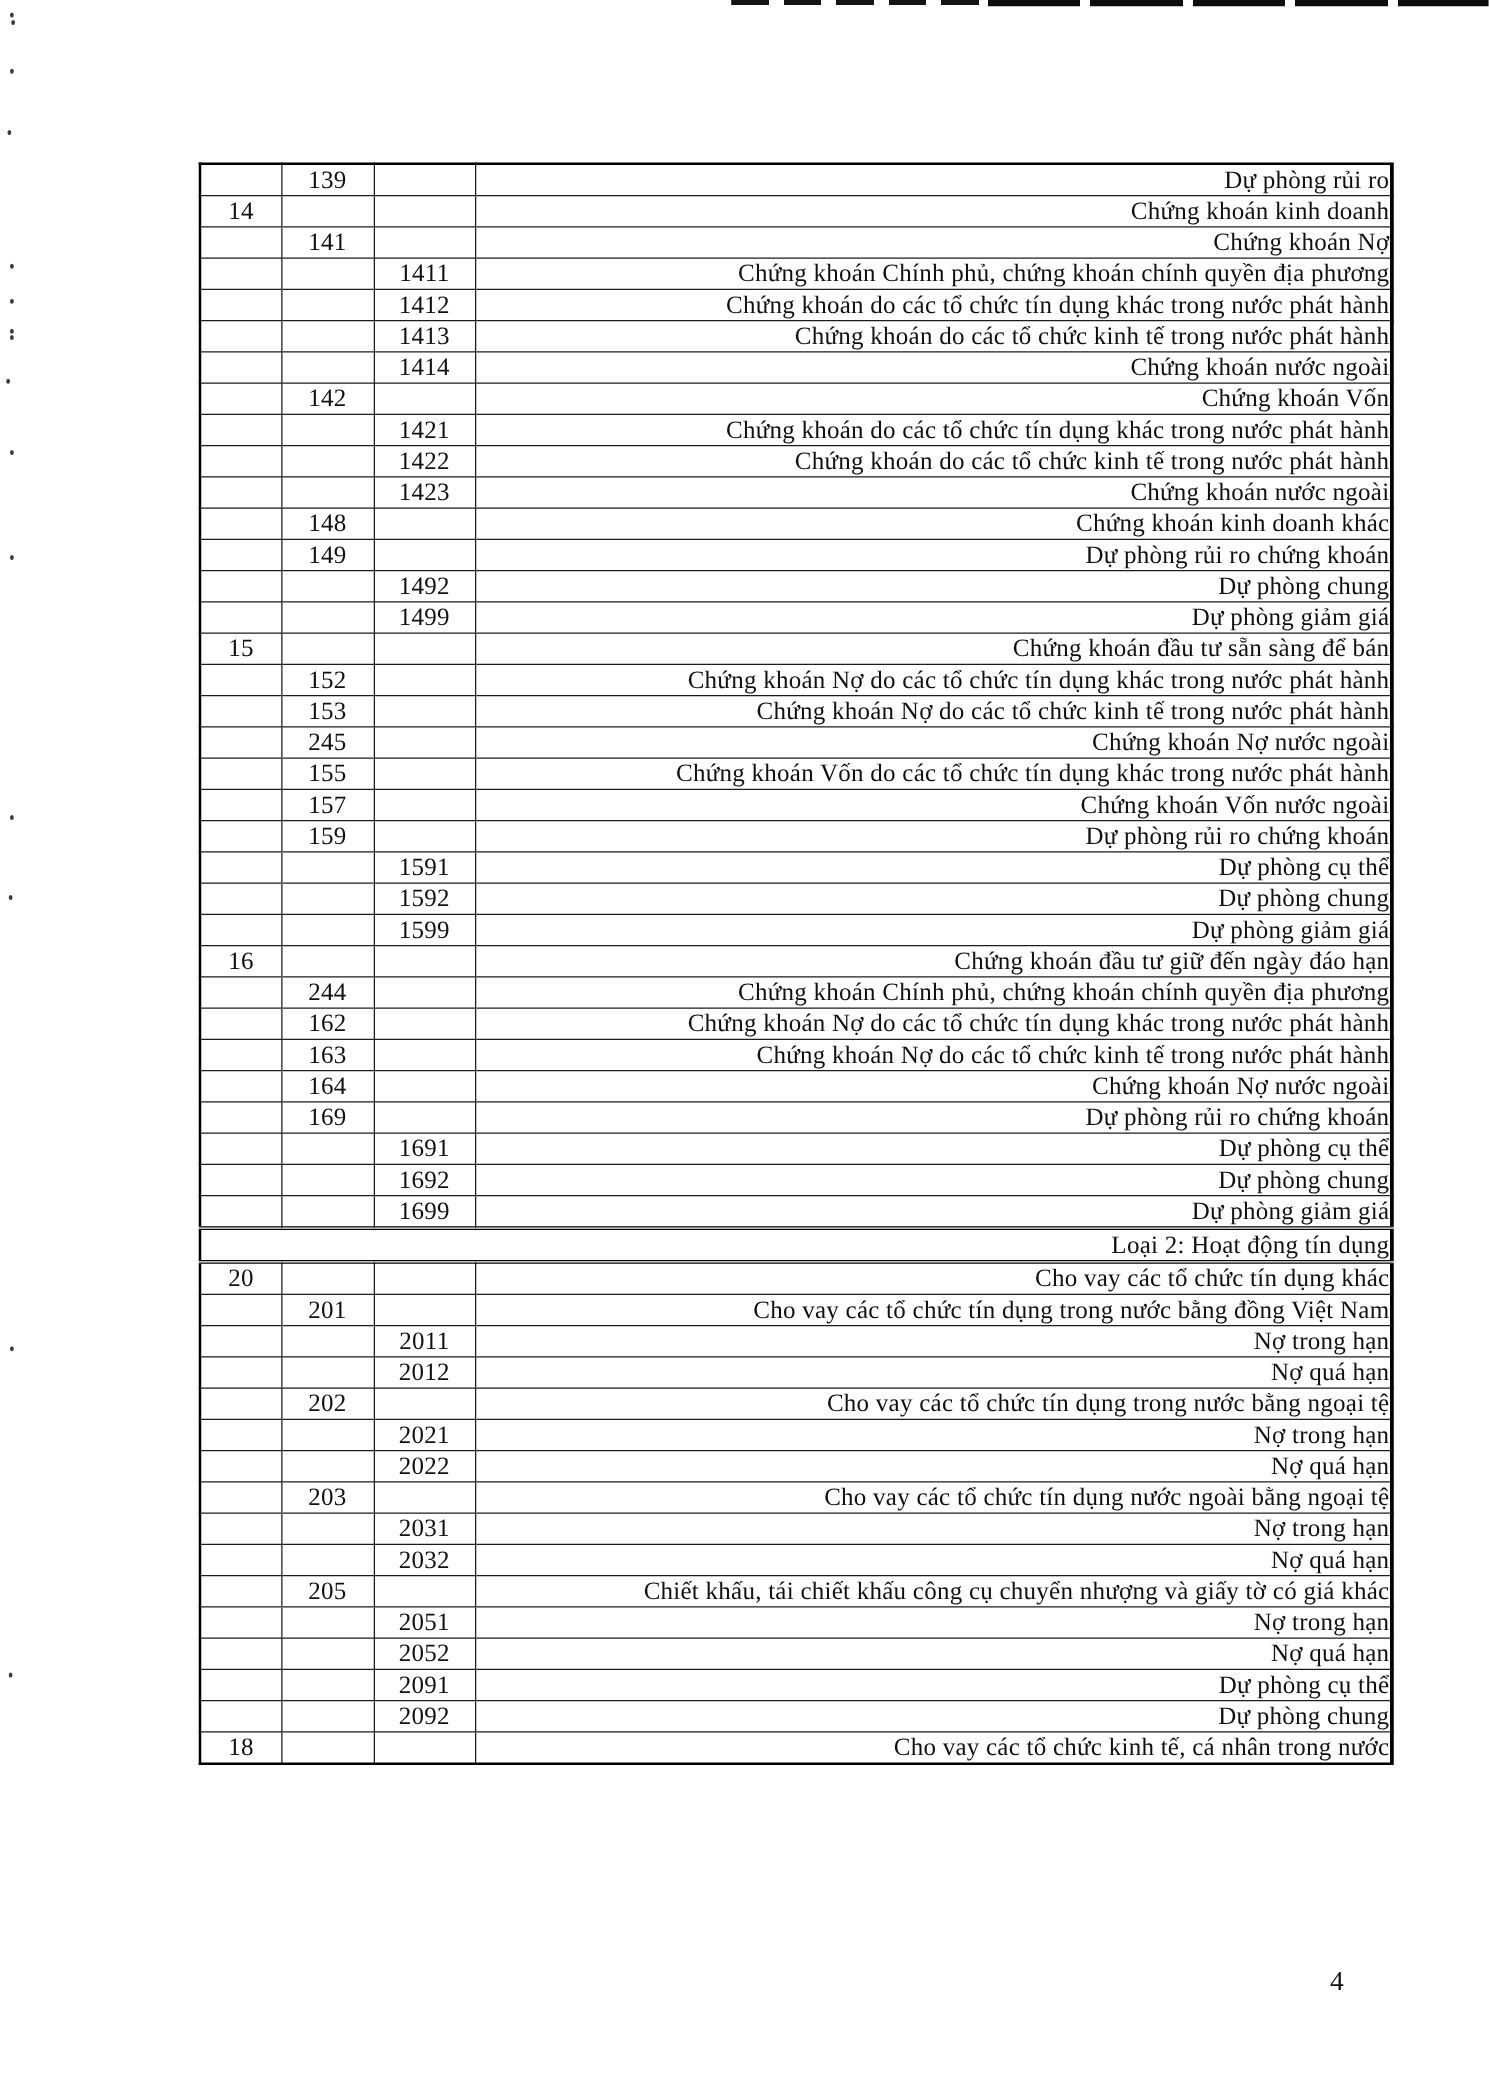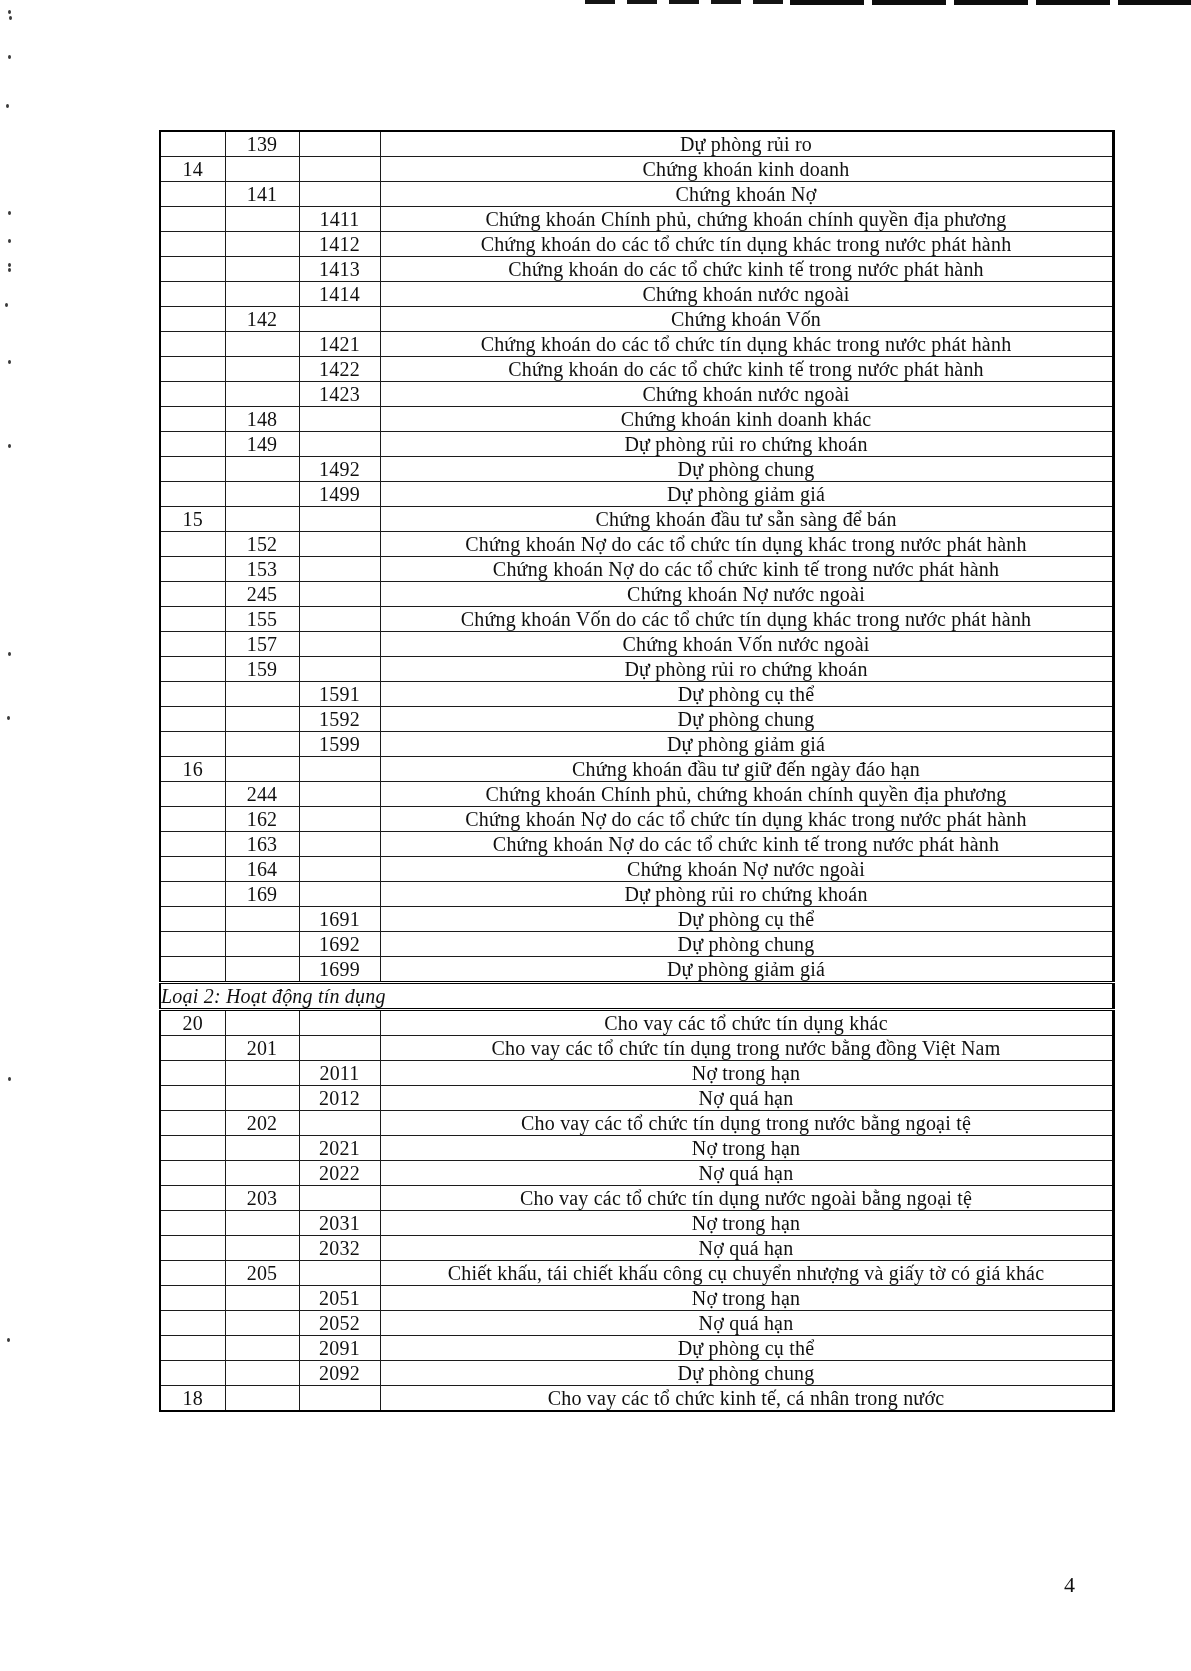--- a/index.html
+++ b/index.html
@@ -38,28 +38,28 @@
     height:24.5px;
     padding:0;
     line-height:24px;
     vertical-align:middle;
     white-space:nowrap;
     overflow:hidden;
     box-sizing:border-box;
   }
   table.acct{border:2px solid #000;border-right-width:3px;}
   td.code{text-align:center;}
-  td.desc{text-align:center;padding-left:9px;}
+  td.desc{text-align:right;padding-left:9px;}
   col.c1{width:65px;} col.c2{width:74px;} col.c3{width:81px;} col.c4{width:733px;}
   tr.dashed td{border-bottom-style:dashed;}
   td.section-cell{
-    text-align:left;padding-left:7px;
+    text-align:right;padding-left:7px;
     border-top:3px double #000 !important;
     border-bottom:3px double #000 !important;
-    height:28px;line-height:27px;font-style:italic;
+    height:28px;line-height:27px;
   }
 
   .page-number{
     position:absolute;left:1064px;top:1572px;
     font-size:22px;color:#101010;
   }
 </style>
 </head>
 <body>
 

